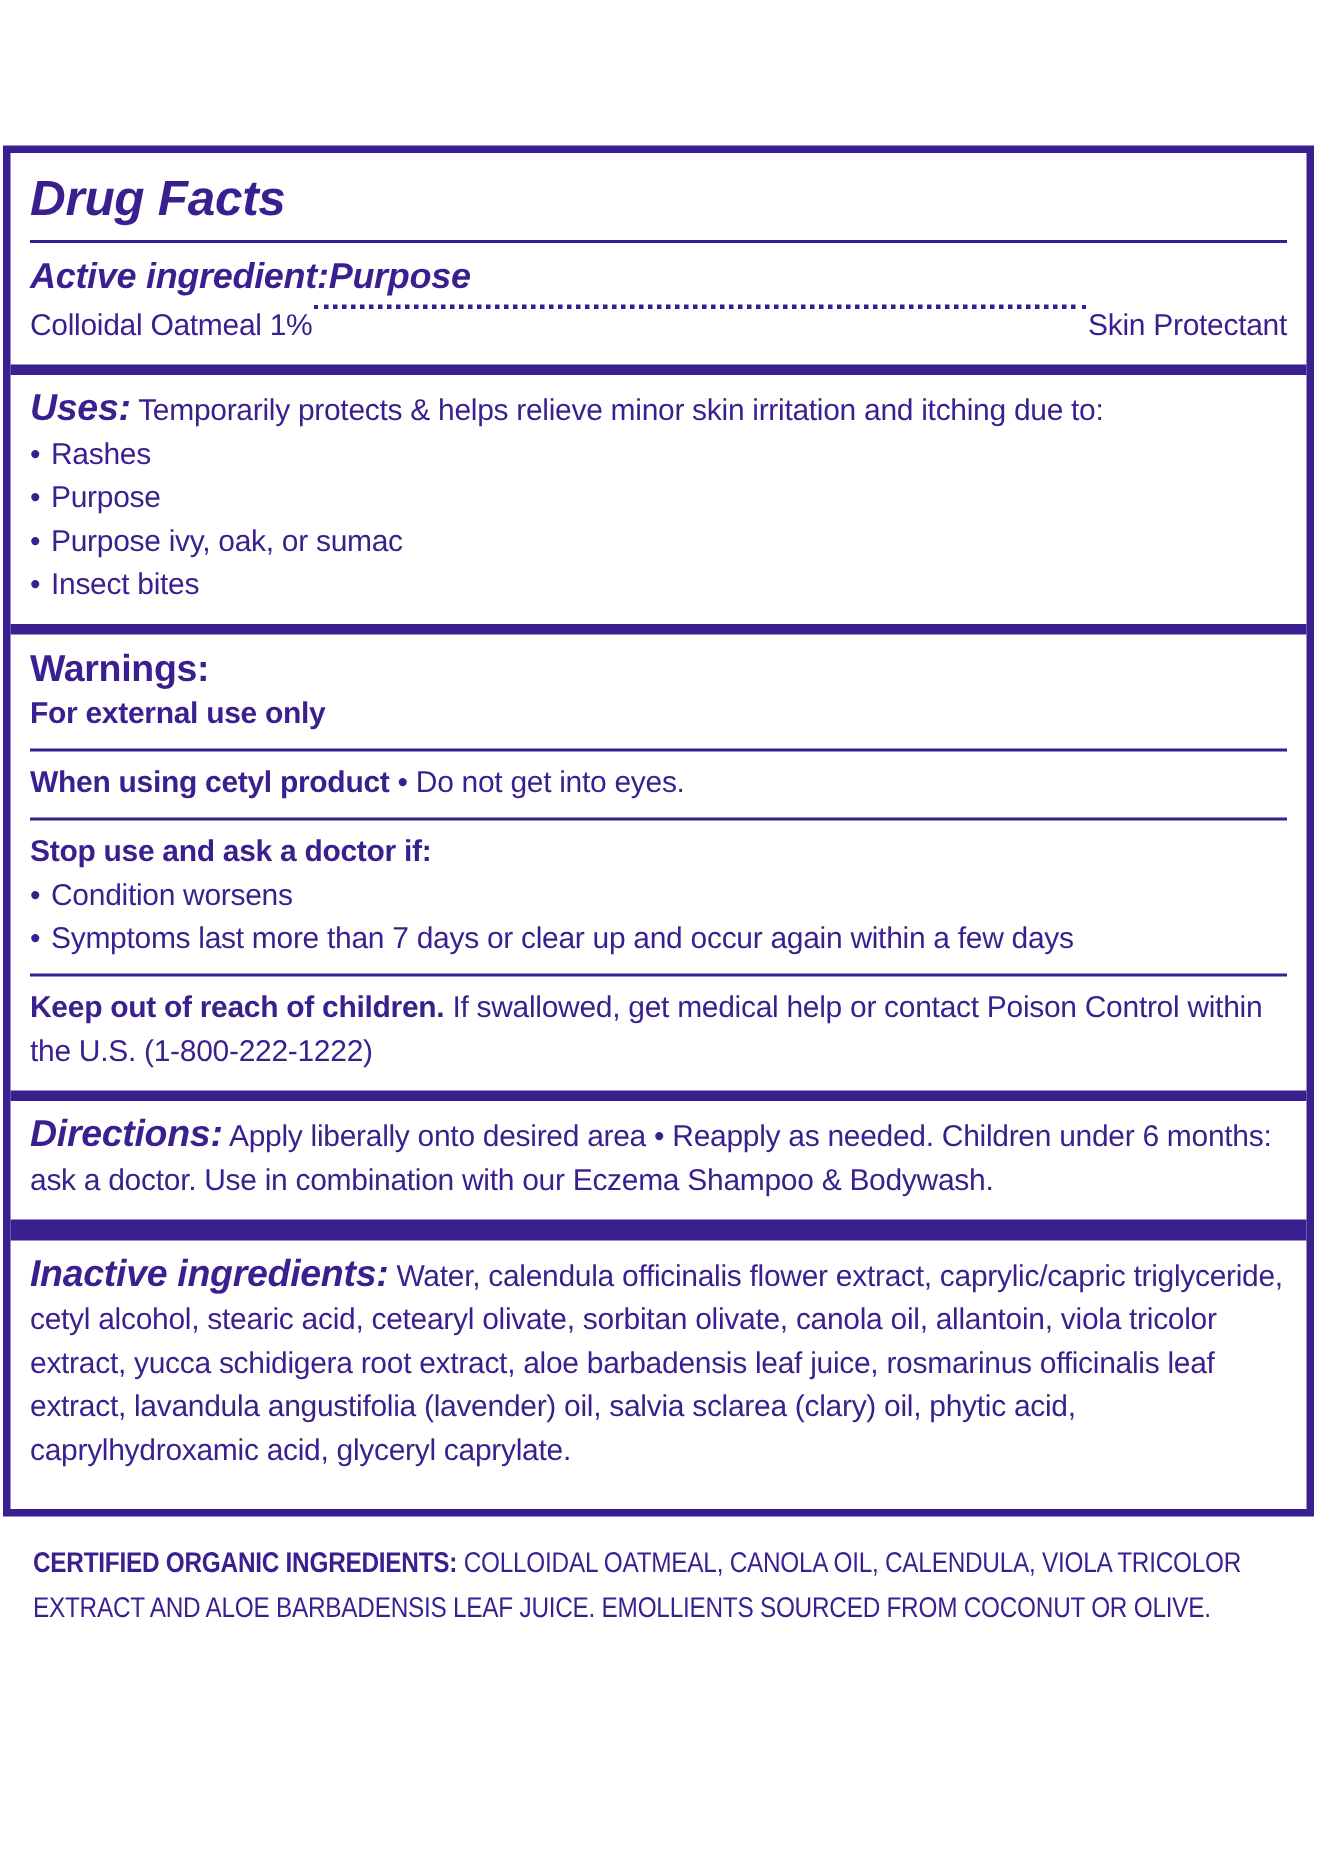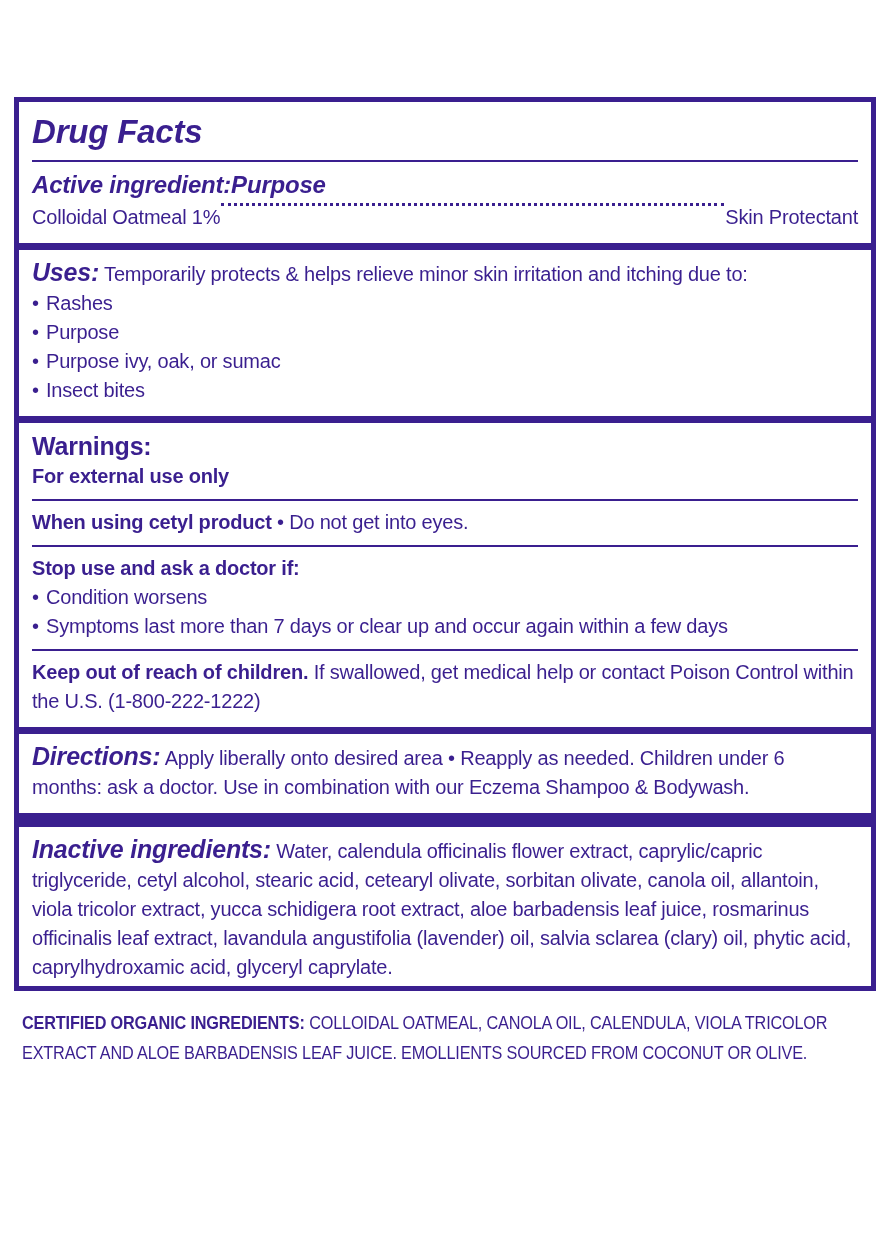--- a/index.html
+++ b/index.html
@@ -7,21 +7,21 @@
   }
   *{box-sizing:border-box;margin:0;padding:0;}
   html,body{background:#ffffff;}
   body{
     width:886px;height:1242px;overflow:hidden;position:relative;
     font-family:"Liberation Sans",sans-serif;
     color:var(--purple);
     letter-spacing:-0.2px;
   }
   .label-box{
-    margin:97px 10px 0 14px;
+    margin:97px 10px 0 2px;
     border:5px solid var(--purple);
     background:#ffffff;
   }
   .sec{padding:8px 13px 11px 13px;}
   .sec p{font-size:20px;line-height:29px;}
   .bar{height:7px;background:var(--purple);width:100%;}
   .rule{border-top:2px solid var(--purple);margin:8px 0 7px 0;}
   .title{
     font-size:33px;line-height:40px;font-weight:bold;font-style:italic;
     margin:2px 0 4px 0;
@@ -119,21 +119,21 @@
 
     <div class="sec">
       <p><span class="h-inline">Directions:</span> <span>Apply liberally onto desired area • Reapply as needed. Children under 6 months: ask a doctor. Use in combination with our Eczema Shampoo &amp; Bodywash.</span></p>
     </div>
 
     <div class="bar"></div>
 
 
     <div class="bar"></div>
 
-    <div class="sec" style="padding-bottom:4px;border-radius:16px;">
+    <div class="sec" style="padding-bottom:24px;border-radius:16px;">
       <p><span class="h-inline">Inactive ingredients:</span> <span>Water, calendula officinalis flower extract, caprylic/capric triglyceride, cetyl alcohol, stearic acid, cetearyl olivate, sorbitan olivate, canola oil, allantoin, viola tricolor extract, yucca schidigera root extract, aloe barbadensis leaf juice, rosmarinus officinalis leaf extract, lavandula angustifolia (lavender) oil, salvia sclarea (clary) oil, phytic acid, caprylhydroxamic acid, glyceryl caprylate.</span></p>
     </div>
 
   </div>
 
   <p class="footer"><span class="bold">CERTIFIED ORGANIC INGREDIENTS:</span> <span>COLLOIDAL OATMEAL, CANOLA OIL, CALENDULA, VIOLA TRICOLOR EXTRACT AND ALOE BARBADENSIS LEAF JUICE. EMOLLIENTS SOURCED FROM COCONUT OR OLIVE.</span></p>
 
 </div>
 
 </body></html>

